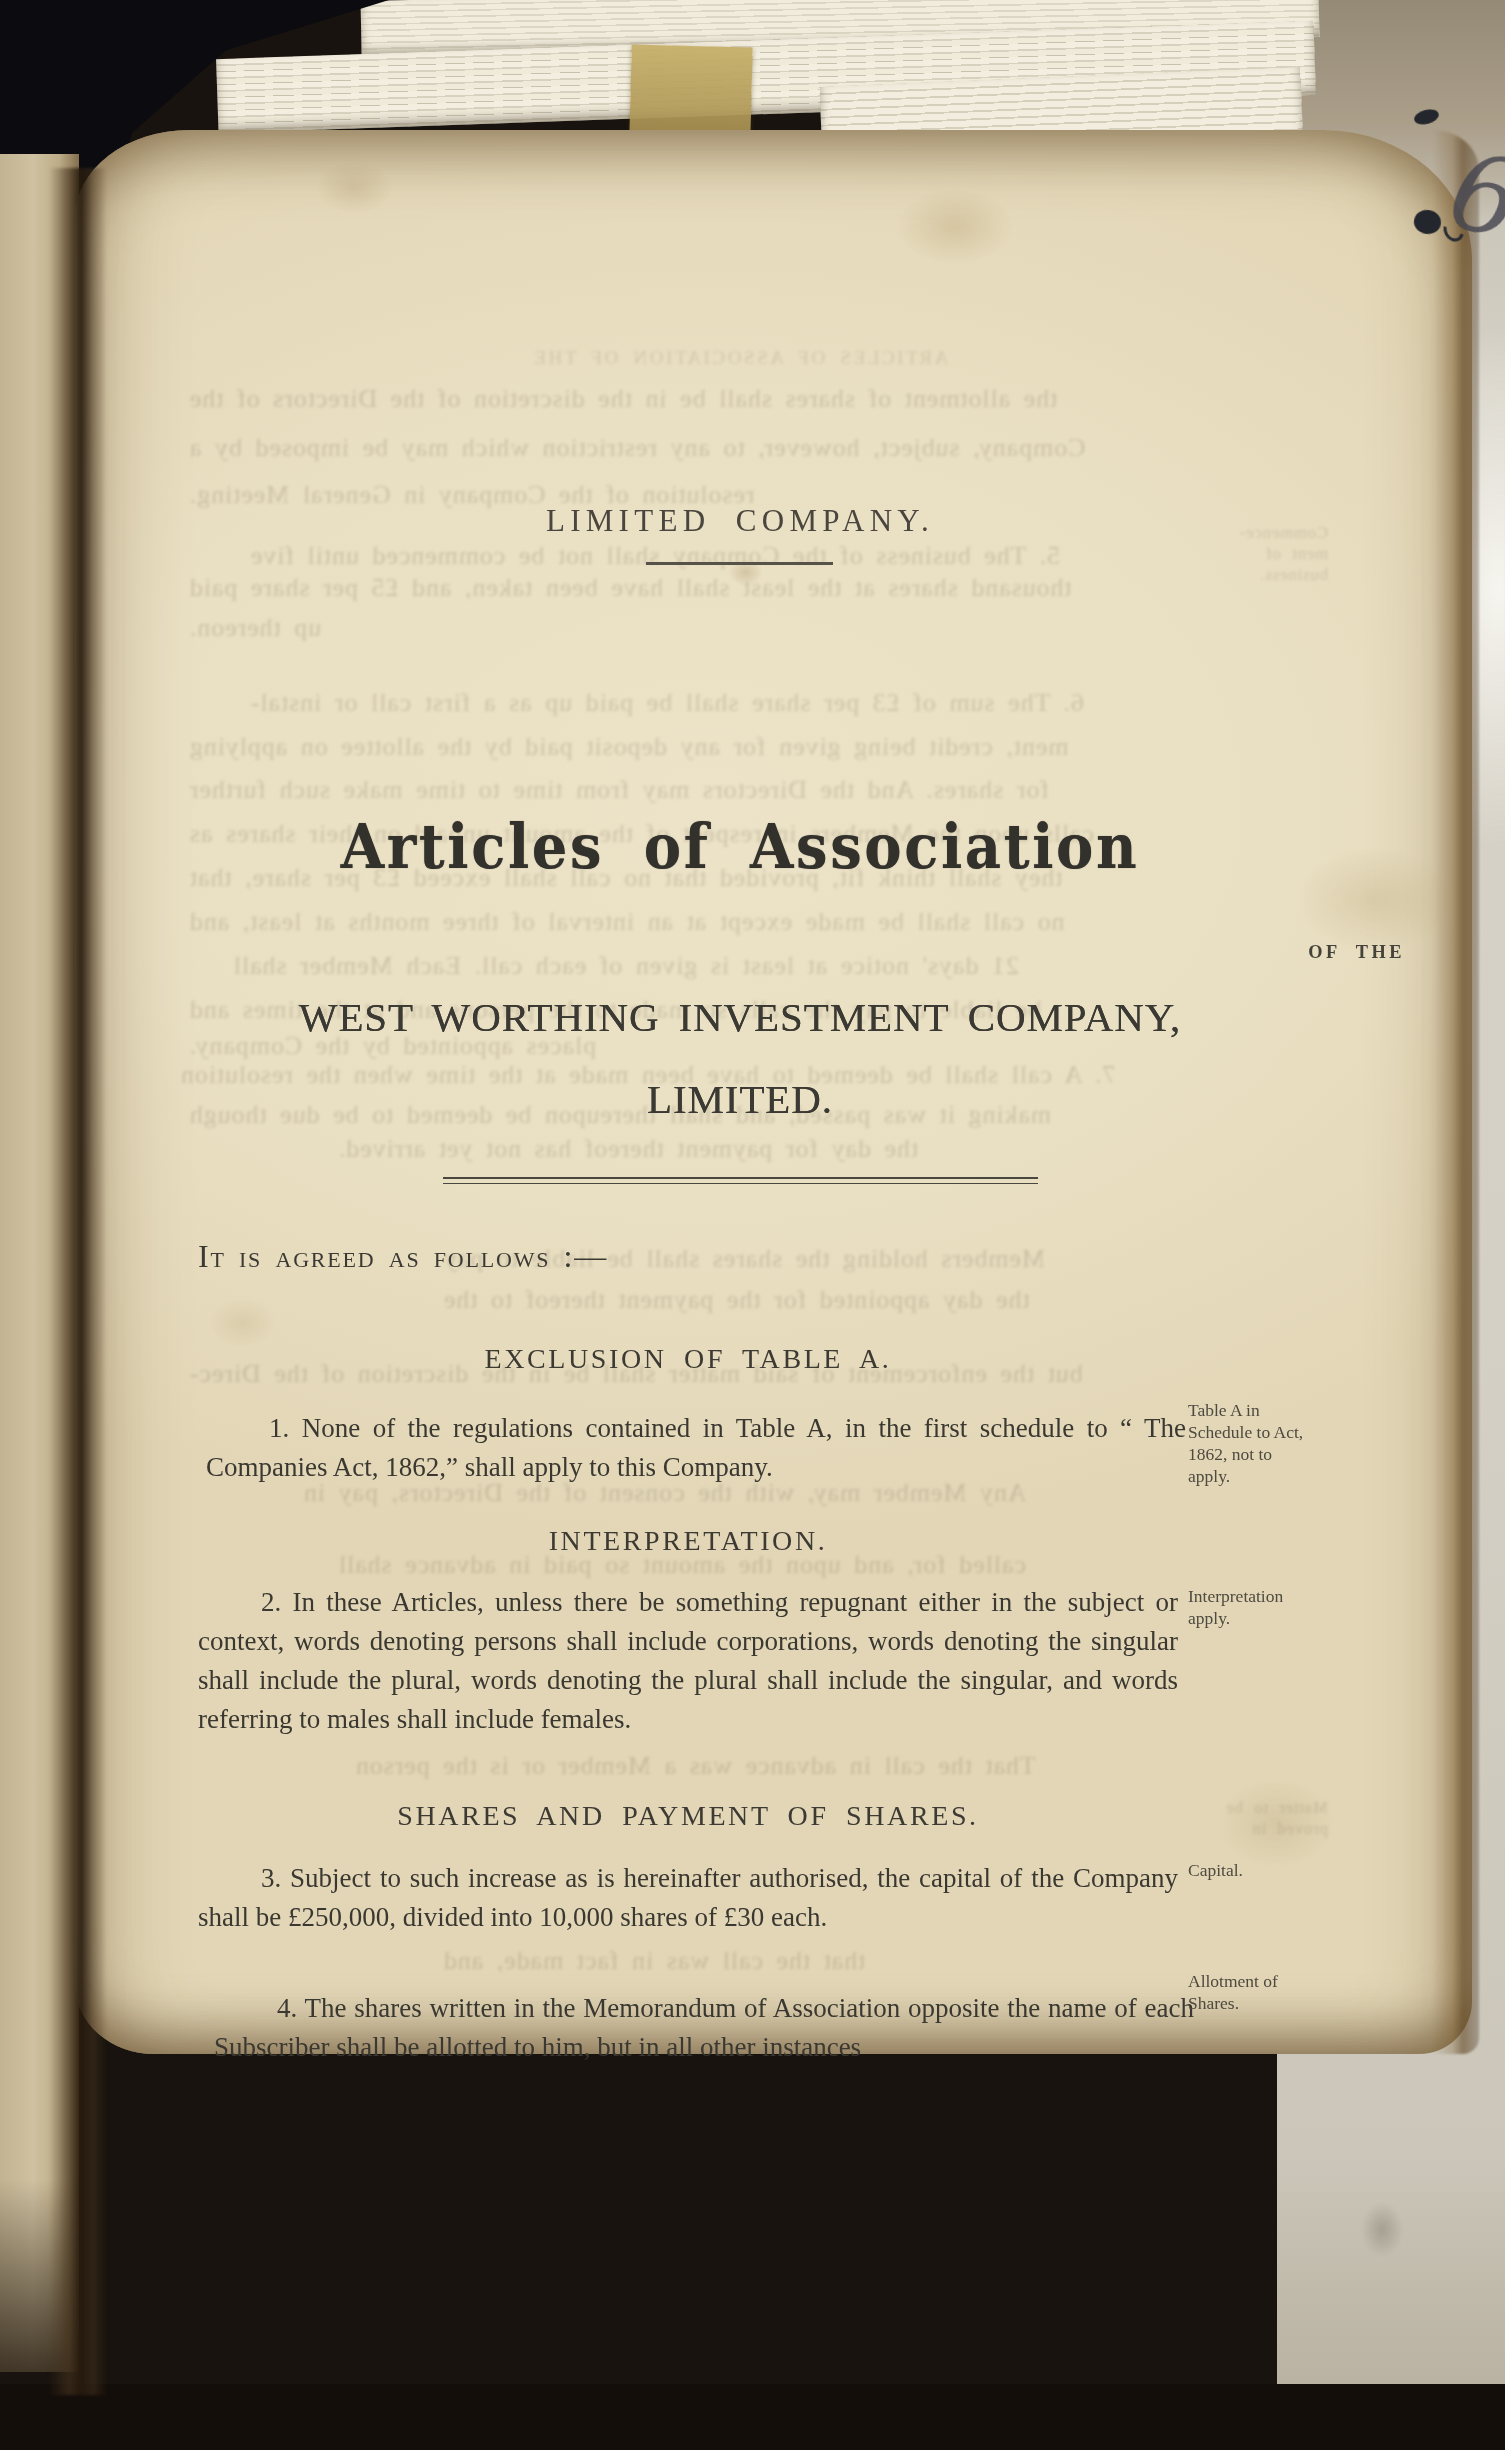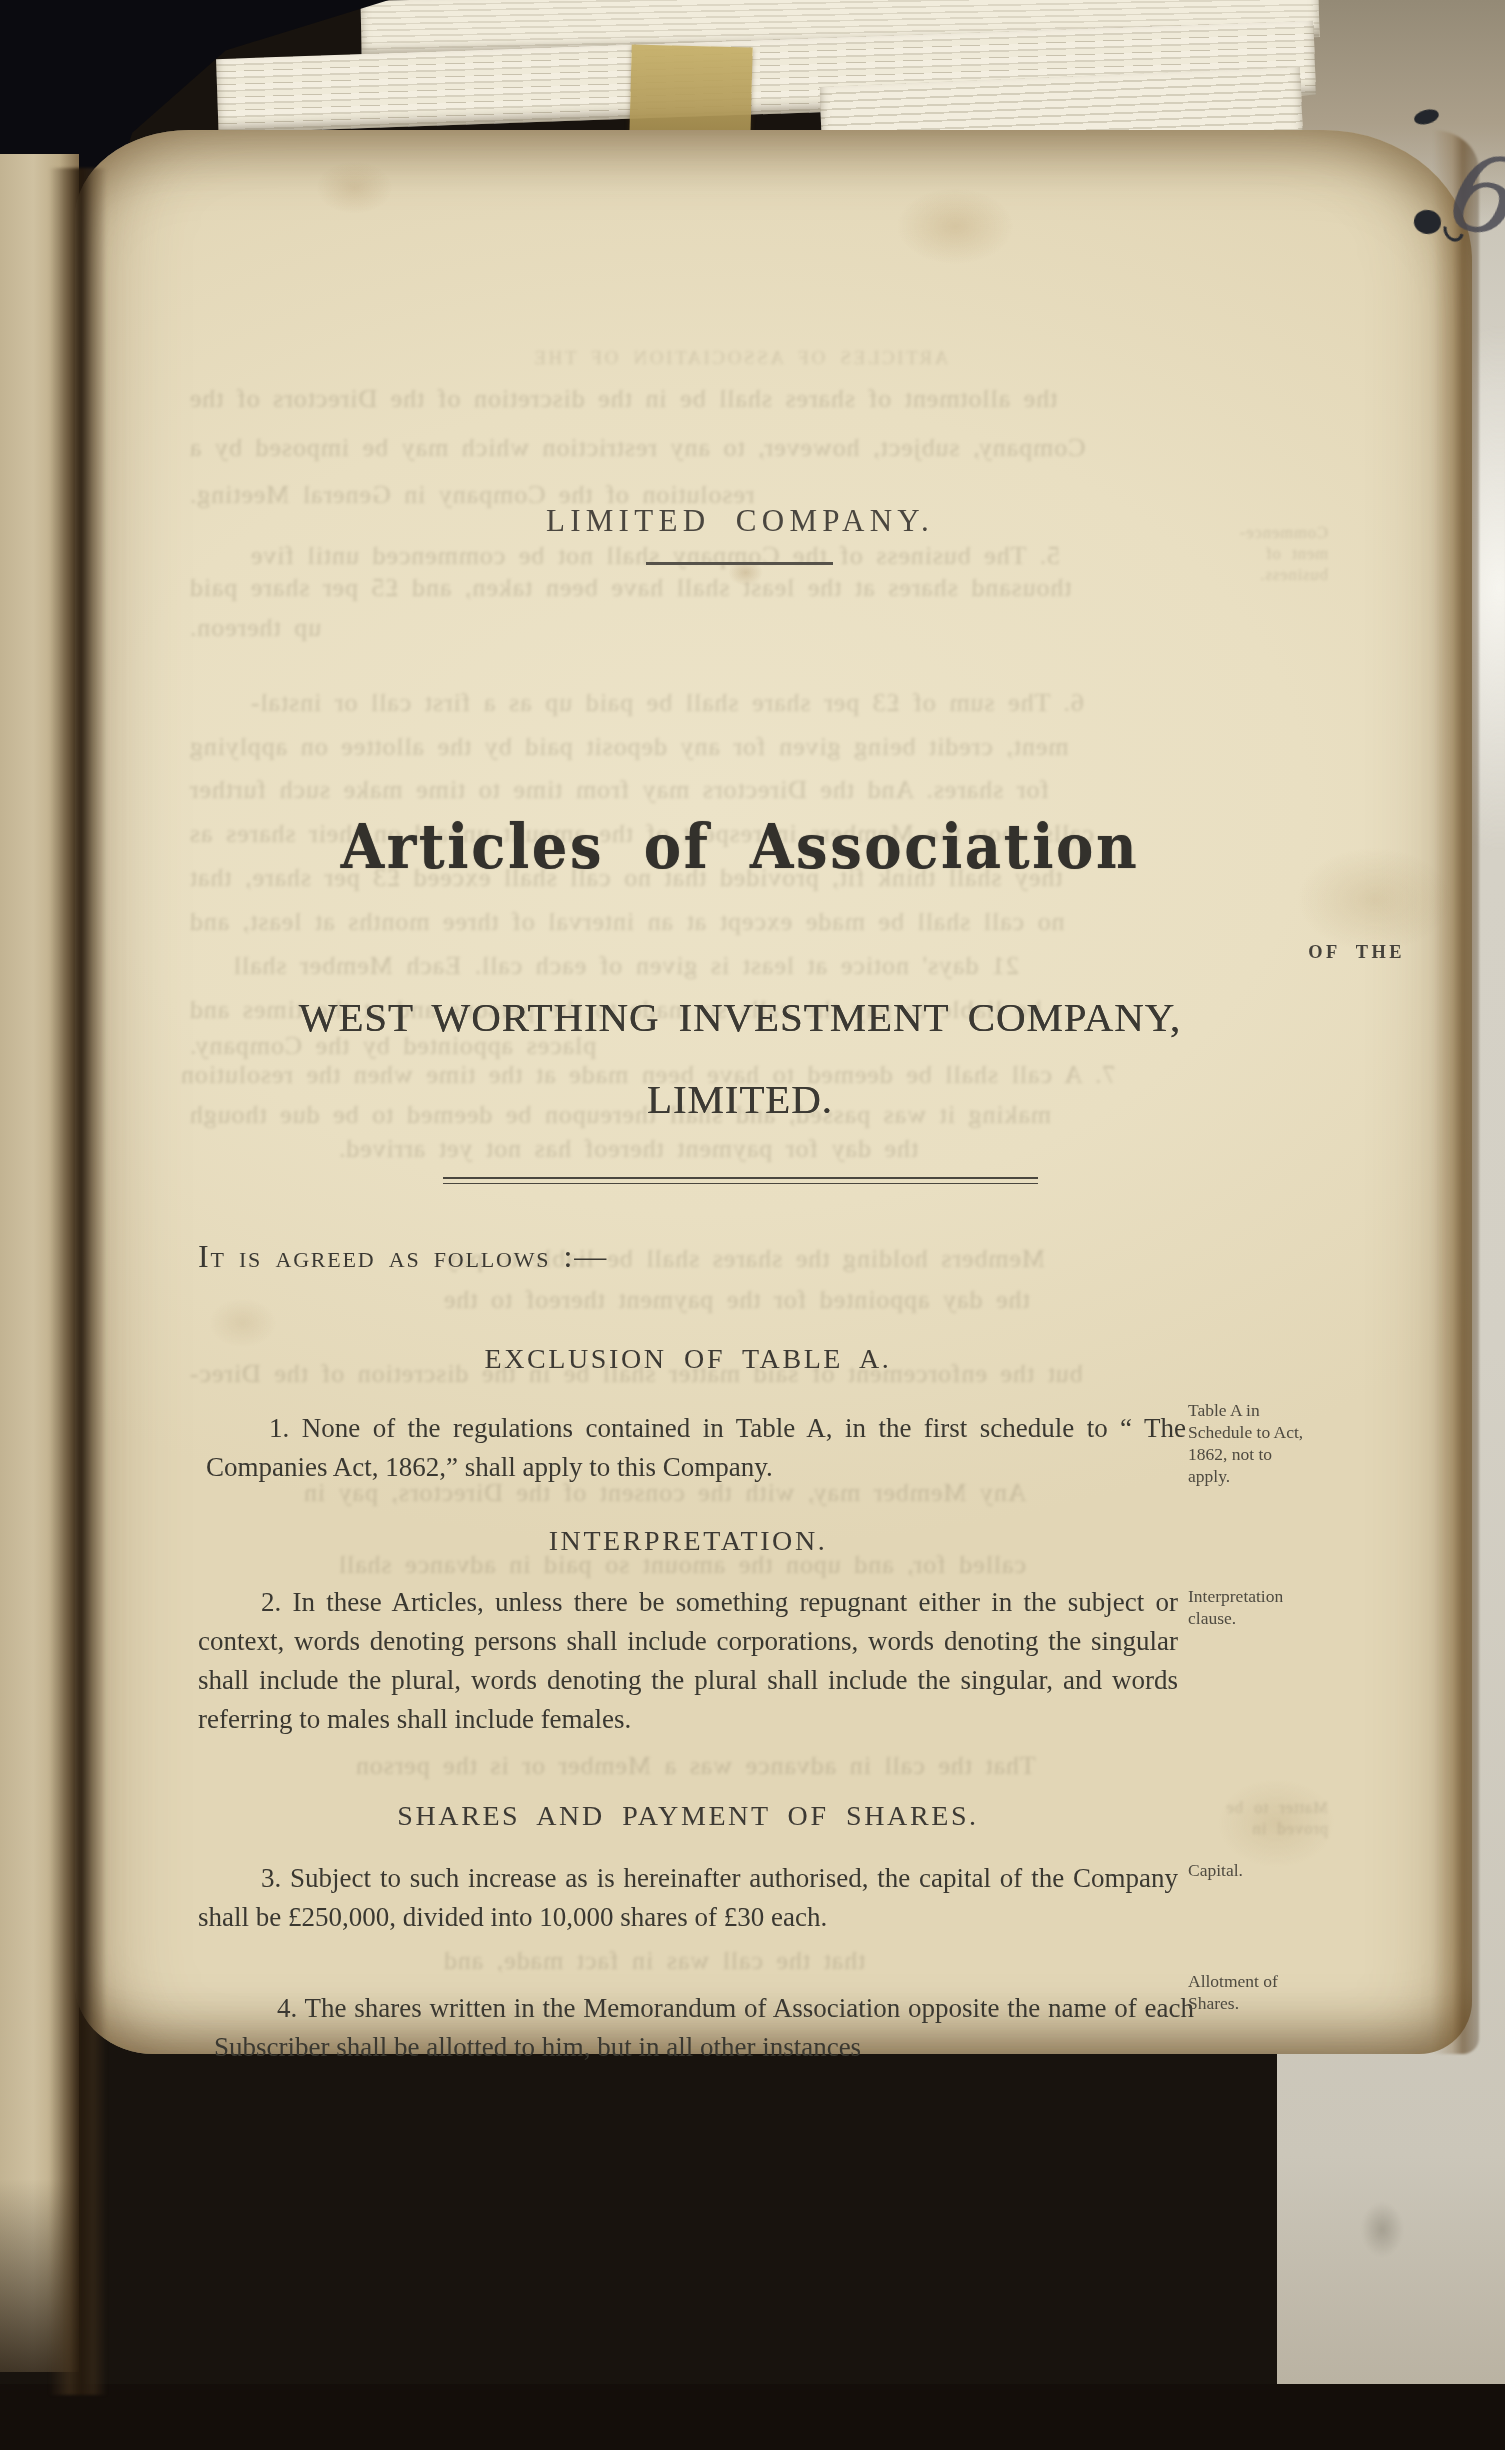--- a/index.html
+++ b/index.html
@@ -184,21 +184,21 @@
     <div class="content-el double-rule"></div>
 
     <div class="content-el lead">It is agreed as follows :—</div>
 
     <h3 class="content-el sec-heading" id="h-exclusion" style="margin:0;font-weight:normal;">EXCLUSION OF TABLE A.</h3>
     <p class="content-el para" id="p1" style="margin:8px;"><span class="pnum">1.</span> <span>None of the regulations contained in Table A, in the first schedule to “ The Companies Act, 1862,” shall apply to this Company.</span></p>
     <div class="content-el margin-note" id="m1">Table A in Schedule to Act, 1862, not to apply.</div>
 
     <h3 class="content-el sec-heading" id="h-interp" style="margin:0;font-weight:normal;">INTERPRETATION.</h3>
     <p class="content-el para" id="p2" style="margin:0;"><span class="pnum">2.</span> <span>In these Articles, unless there be something repugnant either in the subject or context, words denoting persons shall include corporations, words denoting the singular shall include the plural, words denoting the plural shall include the singular, and words referring to males shall include females.</span></p>
-    <div class="content-el margin-note" id="m2">Interpretation clause.</div>
+    <div class="content-el margin-note" id="m2">Interpretation apply.</div>
 
     <h3 class="content-el sec-heading" id="h-shares" style="margin:0;font-weight:normal;">SHARES AND PAYMENT OF SHARES.</h3>
     <p class="content-el para" id="p3" style="margin:0;"><span class="pnum">3.</span> <span>Subject to such increase as is hereinafter authorised, the capital of the Company shall be £250,000, divided into 10,000 shares of £30 each.</span></p>
     <div class="content-el margin-note" id="m3">Capital.</div>
 
     <p class="content-el para" id="p4" style="margin:16px;"><span class="pnum">4.</span> <span>The shares written in the Memorandum of Association opposite the name of each Subscriber shall be allotted to him, but in all other instances</span></p>
     <div class="content-el margin-note" id="m4">Allotment of Shares.</div>
 
     <div class="page-edge-right"></div>
   </div>

